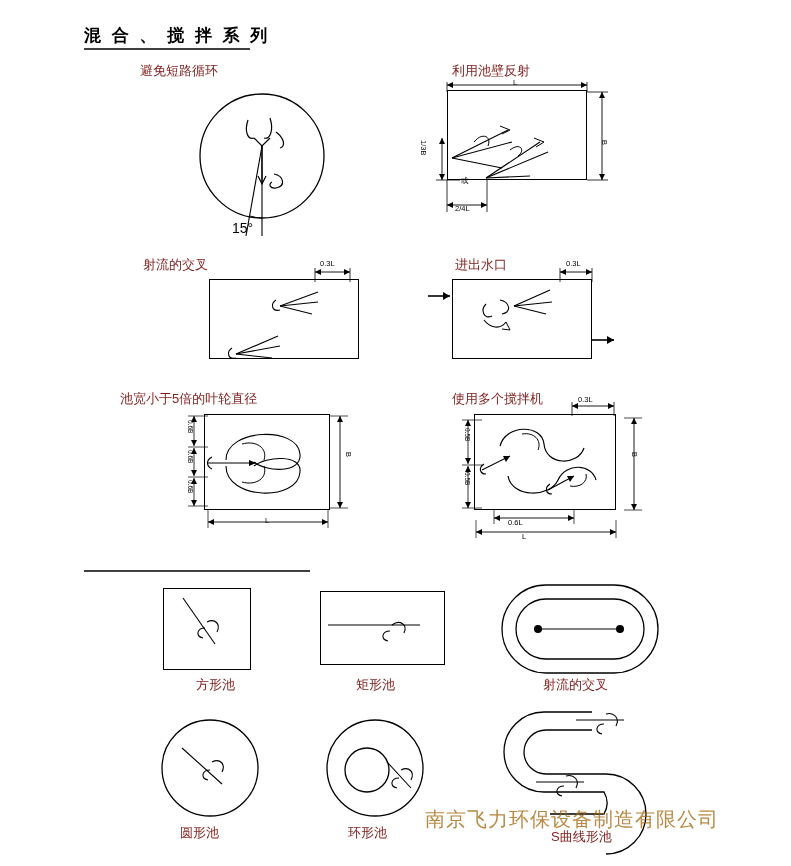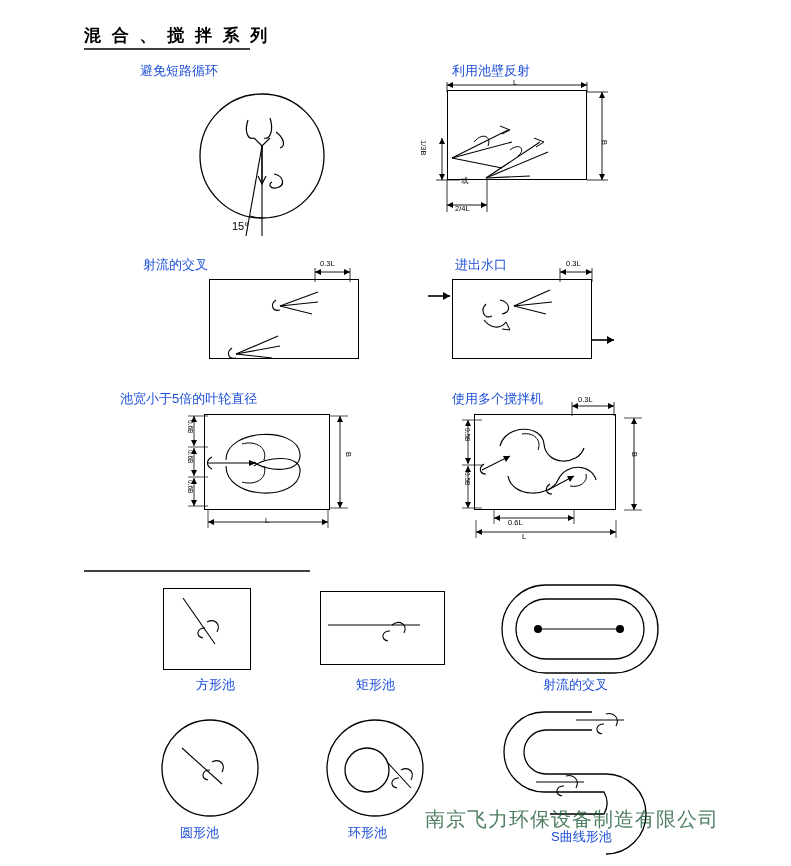--- a/index.html
+++ b/index.html
@@ -23,46 +23,46 @@
   .abs { position: absolute; }
 
   .section-title {
     font-size: 17px;
     font-weight: bold;
     letter-spacing: 3px;
     color: #000;
   }
   .fig-caption {
     font-size: 13px;
-    color: #1d4ed8;
+    color: #7f1d1d;
     white-space: nowrap;
   }
   .small-label {
-    font-size: 11px;
+    font-size: 14px;
     color: #000;
     white-space: nowrap;
   }
   .tiny-label {
     font-size: 7.5px;
     color: #000;
     white-space: nowrap;
   }
   .vert {
     writing-mode: vertical-rl;
     text-orientation: mixed;
   }
   .shape-box {
     border: 1.3px solid #000;
     box-sizing: border-box;
     background: transparent;
   }
   .watermark {
     position: absolute;
     font-size: 20px;
-    color: #14532d;
+    color: #a16207;
     opacity: 0.75;
     font-family: "Liberation Sans", sans-serif;
     letter-spacing: 1px;
     white-space: nowrap;
   }
   svg { display: block; overflow: visible; }
 </style>
 </head>
 <body>
 

